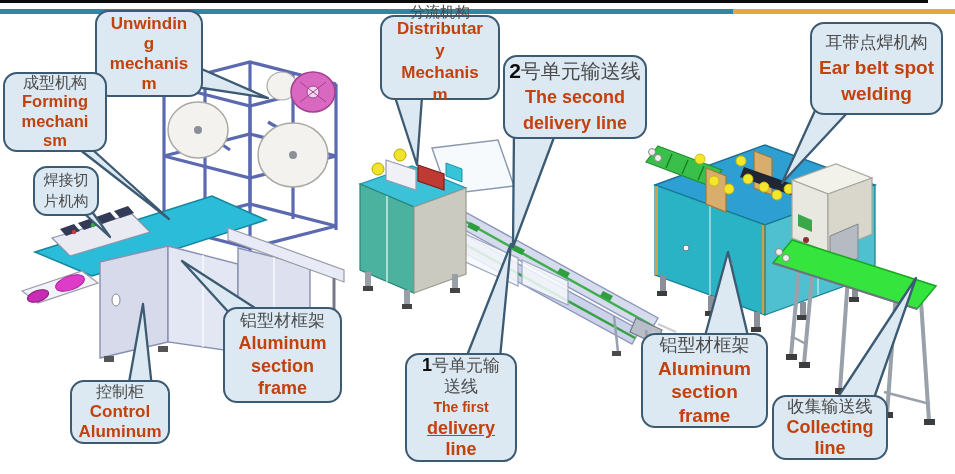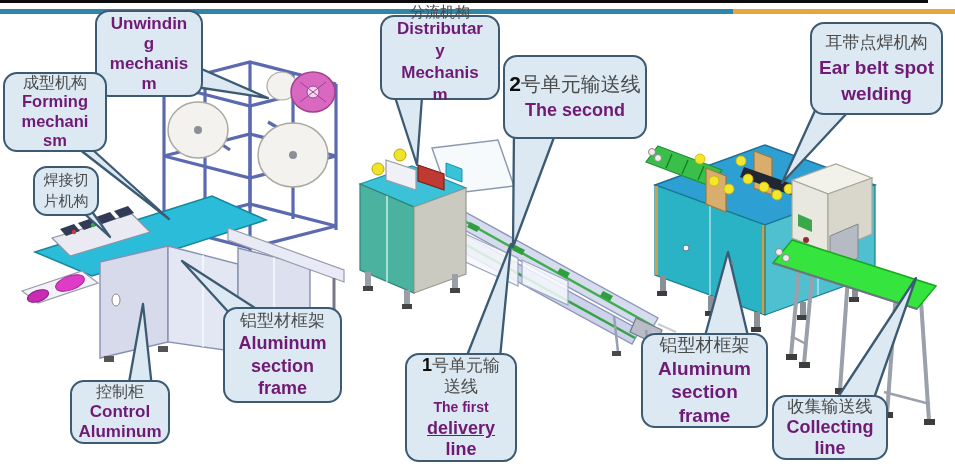--- a/index.html
+++ b/index.html
@@ -5,21 +5,21 @@
   html,body{margin:0;padding:0;background:#fff;}
   #stage{position:relative;width:955px;height:474px;background:#ffffff;overflow:hidden;
          font-family:"Liberation Sans","DejaVu Sans",sans-serif;}
   .rule{position:absolute;z-index:2;}
   #machines,#tails{position:absolute;left:0;top:0;z-index:1;}
   #tails{z-index:4;}
   .callout{position:absolute;z-index:6;box-sizing:border-box;background:#dce9f3;
            border:2.4px solid #3c5a72;border-radius:14px;display:flex;flex-direction:column;
            align-items:center;justify-content:center;text-align:center;overflow:visible;}
   .zh{font-family:"Liberation Serif","DejaVu Serif",serif;color:#4b4b4b;white-space:nowrap;text-align:center;}
-  .en{font-family:"Liberation Sans","DejaVu Sans",sans-serif;font-weight:700;color:#701a75;white-space:nowrap;}
+  .en{font-family:"Liberation Sans","DejaVu Sans",sans-serif;font-weight:700;color:#c2410c;white-space:nowrap;}
   .num{font-family:"Liberation Sans","DejaVu Sans",sans-serif;font-weight:700;color:#0d0d0d;}
   .zh-float{position:absolute;top:-14px;left:0;right:0;text-align:center;}
   .zhrow{display:flex;align-items:baseline;justify-content:center;}
 </style>
 </head>
 <body>
 
 <div id="stage">
 
   <div class="rule" style="left:0;top:0;width:928px;height:2.5px;background:#0b0b0b;"></div>
@@ -272,20 +272,21 @@
     <div class="en" style="font-size:17px;line-height:22px;">Mechanis</div>
     <div class="en" style="font-size:17px;line-height:22px;">m</div>
   </div>
 
   <div class="callout" style="left:503px;top:55px;width:144px;height:84px;">
     <div class="zhrow" style="line-height:25px;">
       <span class="num" style="font-size:21px;">2</span>
         <span class="zh" style="font-size:20px;">号单元输送线</span>
     </div>
     <div class="en" style="font-size:18px;line-height:26px;">The second</div>
+    <div class="en" style="font-size:18px;line-height:26px;">delivery line</div>
   </div>
 
   <div class="callout" style="left:405px;top:353px;width:112px;height:109px;">
     <div class="zhrow" style="line-height:21px;">
       <span class="num" style="font-size:18px;">1</span>
         <span class="zh" style="font-size:17px;">号单元输</span>
     </div>
     <div class="zh" style="font-size:17px;line-height:21px;">送线</div>
     <div class="en" style="font-size:14px;line-height:21px;">The first</div>
     <div class="en" style="font-size:18px;line-height:21px;text-decoration:underline;">delivery</div>

